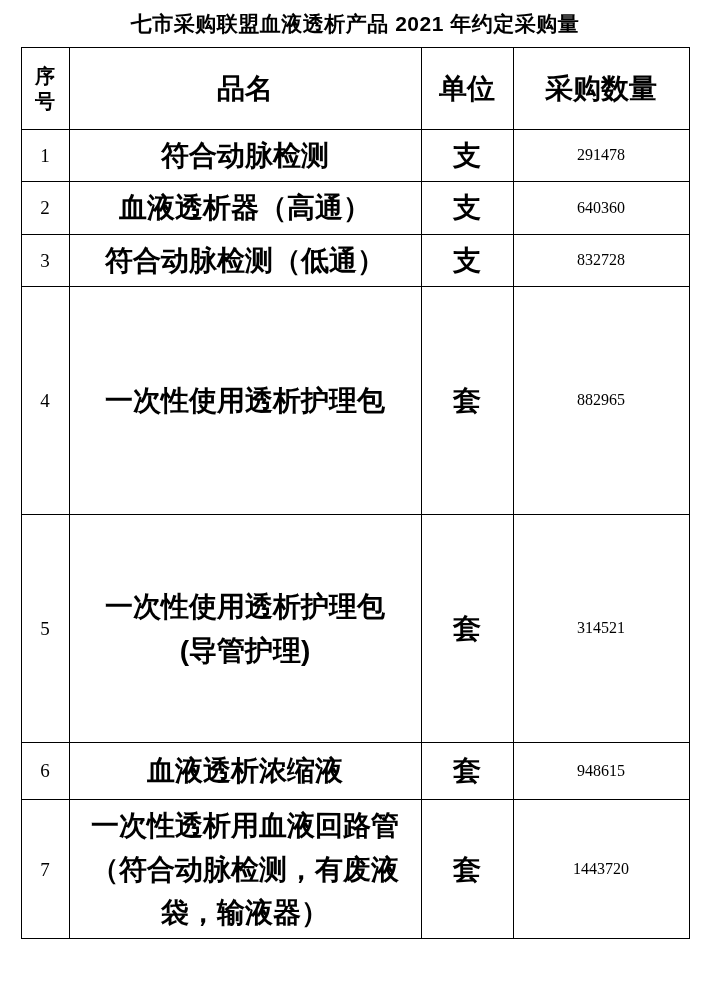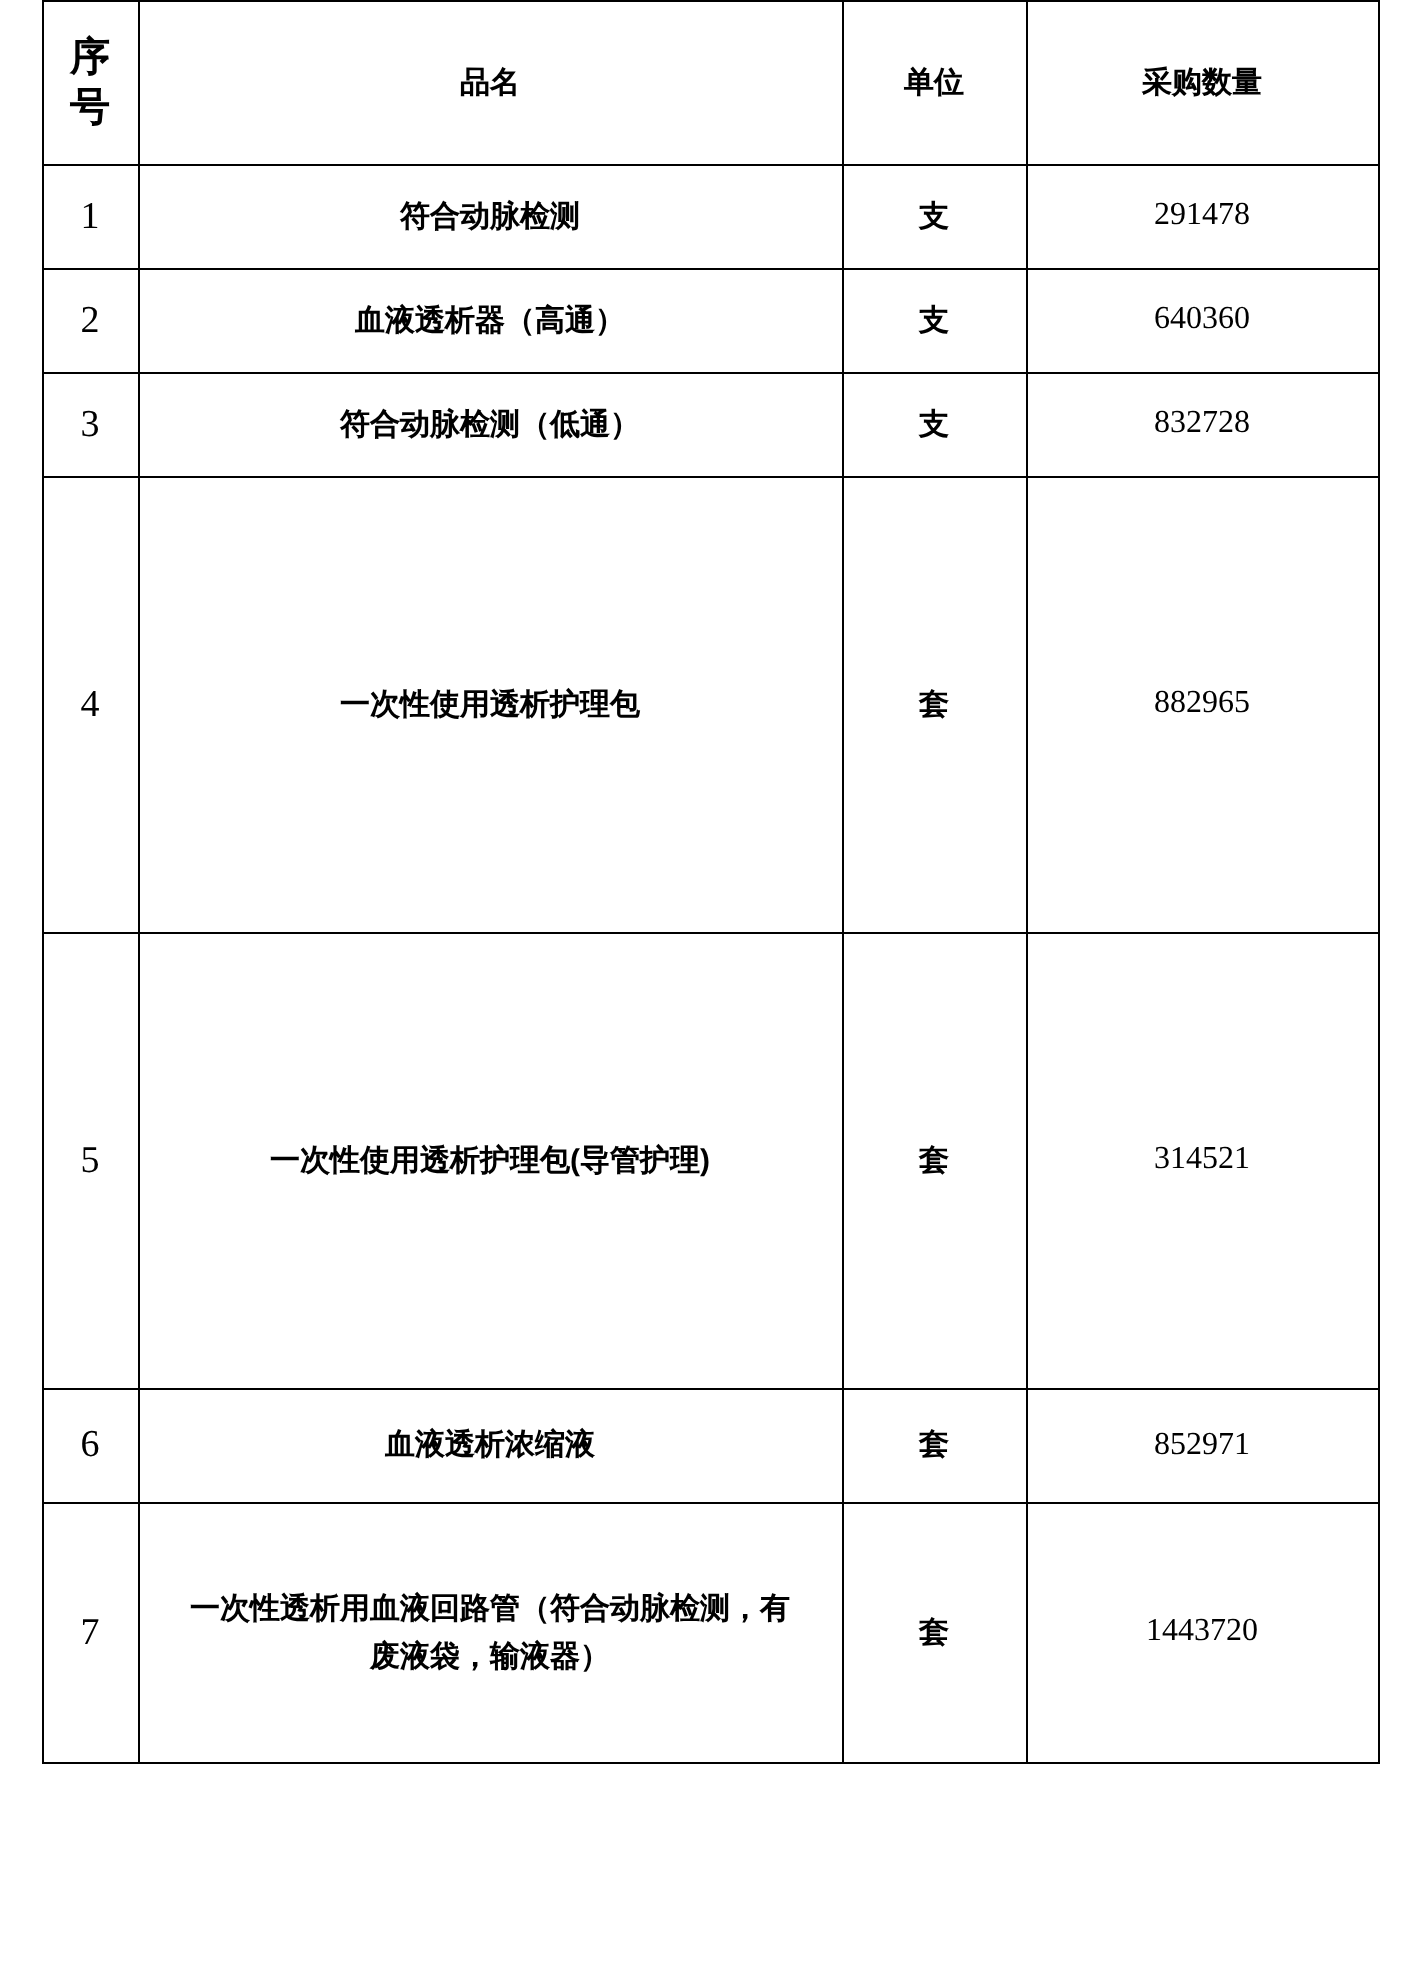--- a/index.html
+++ b/index.html
@@ -32,21 +32,21 @@
     border-collapse: collapse;
     width: 668px;
     margin: 0 auto;
     table-layout: fixed;
   }
   table.purchase-table th,
   table.purchase-table td {
     border: 1px solid #000000;
     text-align: center;
     vertical-align: middle;
-    font-size: 15px;
+    font-size: 28px;
     font-family: "Liberation Sans", "DejaVu Sans", sans-serif;
     font-weight: bold;
     padding: 4px 6px;
     box-sizing: border-box;
     line-height: 1.55;
   }
   table.purchase-table th.col-idx,
   table.purchase-table td.col-idx {
     width: 48px;
     font-family: "Liberation Serif", "DejaVu Serif", serif;
@@ -89,20 +89,21 @@
   .name-wrap {
     display: block;
     padding: 0 14px;
   }
 </style>
 </head>
 <body>
 
 <div class="page">
 
+  <div class="doc-title">七市采购联盟血液透析产品 2021 年约定采购量</div>
 
   <table class="purchase-table">
     <thead>
       <tr class="r-h">
         <th class="col-idx">
           <span class="idx-stack">序</span>
           <span class="idx-stack">号</span>
         </th>
         <th class="col-name">品名</th>
         <th class="col-unit">单位</th>
@@ -149,21 +150,21 @@
           </td>
         <td class="col-unit">套</td>
         <td class="col-qty">314521</td>
       </tr>
       <tr class="r-6">
         <td class="col-idx">6</td>
         <td class="col-name">
             <span class="name-wrap">血液透析浓缩液</span>
           </td>
         <td class="col-unit">套</td>
-        <td class="col-qty">852971</td>
+        <td class="col-qty">948615</td>
       </tr>
       <tr class="r-7">
         <td class="col-idx">7</td>
         <td class="col-name">
             <span class="name-wrap">一次性透析用血液回路管（符合动脉检测，有废液袋，输液器）</span>
           </td>
         <td class="col-unit">套</td>
         <td class="col-qty">1443720</td>
       </tr>
     </tbody>

